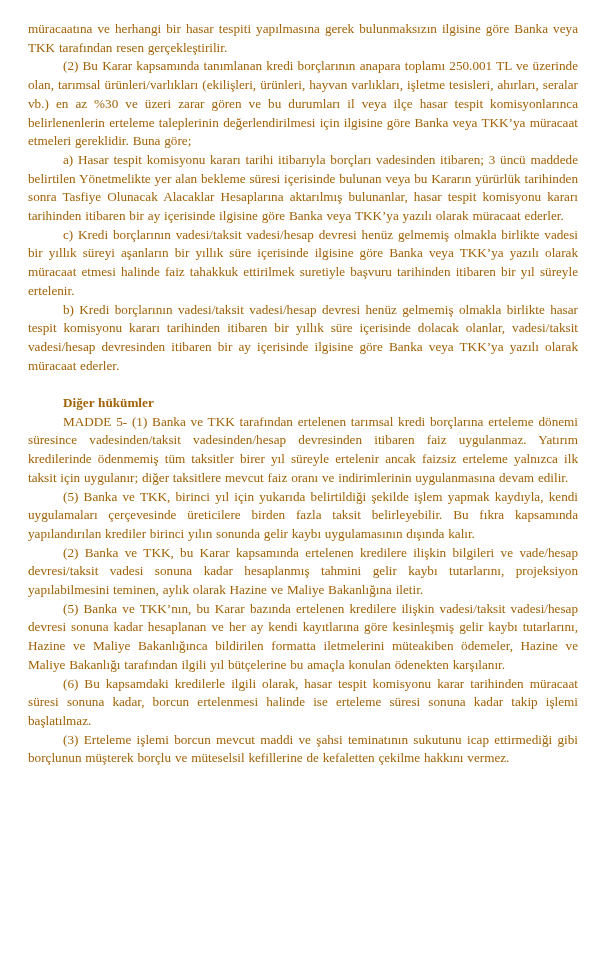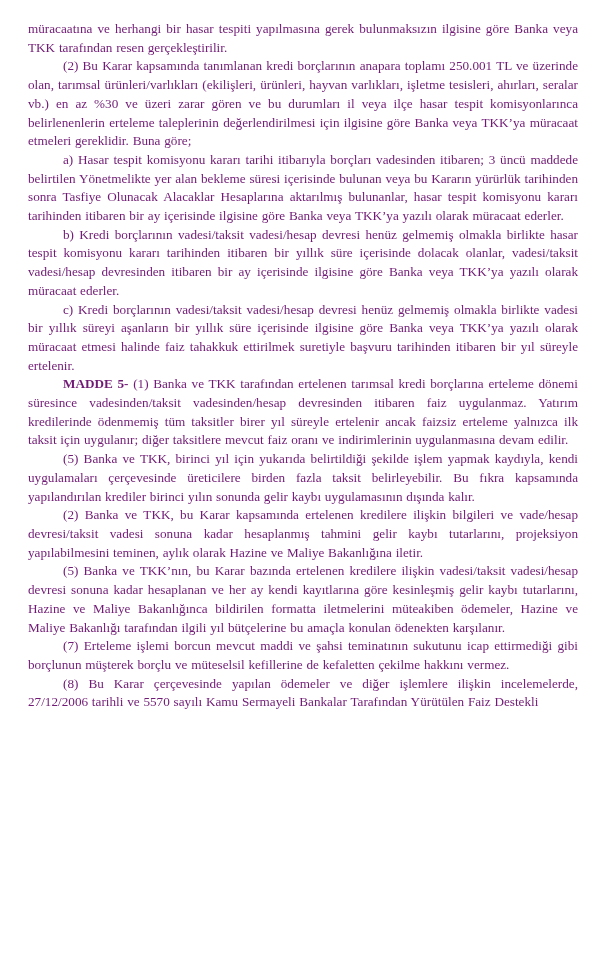--- a/index.html
+++ b/index.html
@@ -5,21 +5,21 @@
   html, body {
     margin: 0;
     padding: 0;
     background: #ffffff;
   }
   .page {
     position: relative;
     width: 592px;
     height: 966px;
     background: #ffffff;
-    color: #701a75;
+    color: #a16207;
     overflow: hidden;
     font-family: "Liberation Serif", "DejaVu Serif", serif;
   }
   .text-block {
     position: absolute;
     top: 20px;
     left: 28px;
     width: 550px;
     font-size: 13.2px;
     line-height: 18.7px;
@@ -35,33 +35,34 @@
   }
   .para.continuation {
     text-indent: 0;
   }
   .para.heading {
     font-weight: bold;
     text-align: left;
     margin-top: 18.7px;
   }
   .para b {
-    font-weight: bold;
+    font-weight: normal;
   }
 </style>
 </head>
 <body>
 
 <div class="page">
   <div class="text-block">
       <p class="para continuation">müracaatına ve herhangi bir hasar tespiti yapılmasına gerek bulunmaksızın ilgisine göre Banka veya TKK tarafından resen gerçekleştirilir.</p>
       <p class="para body">(2) Bu Karar kapsamında tanımlanan kredi borçlarının anapara toplamı 250.001 TL ve üzerinde olan, tarımsal ürünleri/varlıkları (ekilişleri, ürünleri, hayvan varlıkları, işletme tesisleri, ahırları, seralar vb.) en az %30 ve üzeri zarar gören ve bu durumları il veya ilçe hasar tespit komisyonlarınca belirlenenlerin erteleme taleplerinin değerlendirilmesi için ilgisine göre Banka veya TKK’ya müracaat etmeleri gereklidir. Buna göre;</p>
       <p class="para body">a) Hasar tespit komisyonu kararı tarihi itibarıyla borçları vadesinden itibaren; 3 üncü maddede belirtilen Yönetmelikte yer alan bekleme süresi içerisinde bulunan veya bu Kararın yürürlük tarihinden sonra Tasfiye Olunacak Alacaklar Hesaplarına aktarılmış bulunanlar, hasar tespit komisyonu kararı tarihinden itibaren bir ay içerisinde ilgisine göre Banka veya TKK’ya yazılı olarak müracaat ederler.</p>
+      <p class="para body">c) Kredi borçlarının vadesi/taksit vadesi/hesap devresi henüz gelmemiş olmakla birlikte vadesi bir yıllık süreyi aşanların bir yıllık süre içerisinde ilgisine göre Banka veya TKK’ya yazılı olarak müracaat etmesi halinde faiz tahakkuk ettirilmek suretiyle başvuru tarihinden itibaren bir yıl süreyle ertelenir.</p>
       <p class="para body">b) Kredi borçlarının vadesi/taksit vadesi/hesap devresi henüz gelmemiş olmakla birlikte hasar tespit komisyonu kararı tarihinden itibaren bir yıllık süre içerisinde dolacak olanlar, vadesi/taksit vadesi/hesap devresinden itibaren bir ay içerisinde ilgisine göre Banka veya TKK’ya yazılı olarak müracaat ederler.</p>
-      <p class="para body">c) Kredi borçlarının vadesi/taksit vadesi/hesap devresi henüz gelmemiş olmakla birlikte vadesi bir yıllık süreyi aşanların bir yıllık süre içerisinde ilgisine göre Banka veya TKK’ya yazılı olarak müracaat etmesi halinde faiz tahakkuk ettirilmek suretiyle başvuru tarihinden itibaren bir yıl süreyle ertelenir.</p>
+      <p class="para heading">Diğer hükümler</p>
       <p class="para body"><b>MADDE 5-</b> (1) Banka ve TKK tarafından ertelenen tarımsal kredi borçlarına erteleme dönemi süresince vadesinden/taksit vadesinden/hesap devresinden itibaren faiz uygulanmaz. Yatırım kredilerinde ödenmemiş tüm taksitler birer yıl süreyle ertelenir ancak faizsiz erteleme yalnızca ilk taksit için uygulanır; diğer taksitlere mevcut faiz oranı ve indirimlerinin uygulanmasına devam edilir.</p>
       <p class="para body">(5) Banka ve TKK, birinci yıl için yukarıda belirtildiği şekilde işlem yapmak kaydıyla, kendi uygulamaları çerçevesinde üreticilere birden fazla taksit belirleyebilir. Bu fıkra kapsamında yapılandırılan krediler birinci yılın sonunda gelir kaybı uygulamasının dışında kalır.</p>
       <p class="para body">(2) Banka ve TKK, bu Karar kapsamında ertelenen kredilere ilişkin bilgileri ve vade/hesap devresi/taksit vadesi sonuna kadar hesaplanmış tahmini gelir kaybı tutarlarını, projeksiyon yapılabilmesini teminen, aylık olarak Hazine ve Maliye Bakanlığına iletir.</p>
       <p class="para body">(5) Banka ve TKK’nın, bu Karar bazında ertelenen kredilere ilişkin vadesi/taksit vadesi/hesap devresi sonuna kadar hesaplanan ve her ay kendi kayıtlarına göre kesinleşmiş gelir kaybı tutarlarını, Hazine ve Maliye Bakanlığınca bildirilen formatta iletmelerini müteakiben ödemeler, Hazine ve Maliye Bakanlığı tarafından ilgili yıl bütçelerine bu amaçla konulan ödenekten karşılanır.</p>
-      <p class="para body">(7) Erteleme işlemi borcun mevcut maddi ve şahsi teminatının sukutunu icap ettirmediği gibi borçlunun müşterek borçlu ve müteselsil kefillerine de kefaletten çekilme hakkını vermez.</p>
-      <p class="para body">(8) Bu Karar çerçevesinde yapılan ödemeler ve diğer işlemlere ilişkin incelemelerde, 27/12/2006 tarihli ve 5570 sayılı Kamu Sermayeli Bankalar Tarafından Yürütülen Faiz Destekli</p>
+      <p class="para body">(6) Bu kapsamdaki kredilerle ilgili olarak, hasar tespit komisyonu karar tarihinden müracaat süresi sonuna kadar, borcun ertelenmesi halinde ise erteleme süresi sonuna kadar takip işlemi başlatılmaz.</p>
+      <p class="para body">(3) Erteleme işlemi borcun mevcut maddi ve şahsi teminatının sukutunu icap ettirmediği gibi borçlunun müşterek borçlu ve müteselsil kefillerine de kefaletten çekilme hakkını vermez.</p>
     </div>
 </div>
 
 </body></html>

